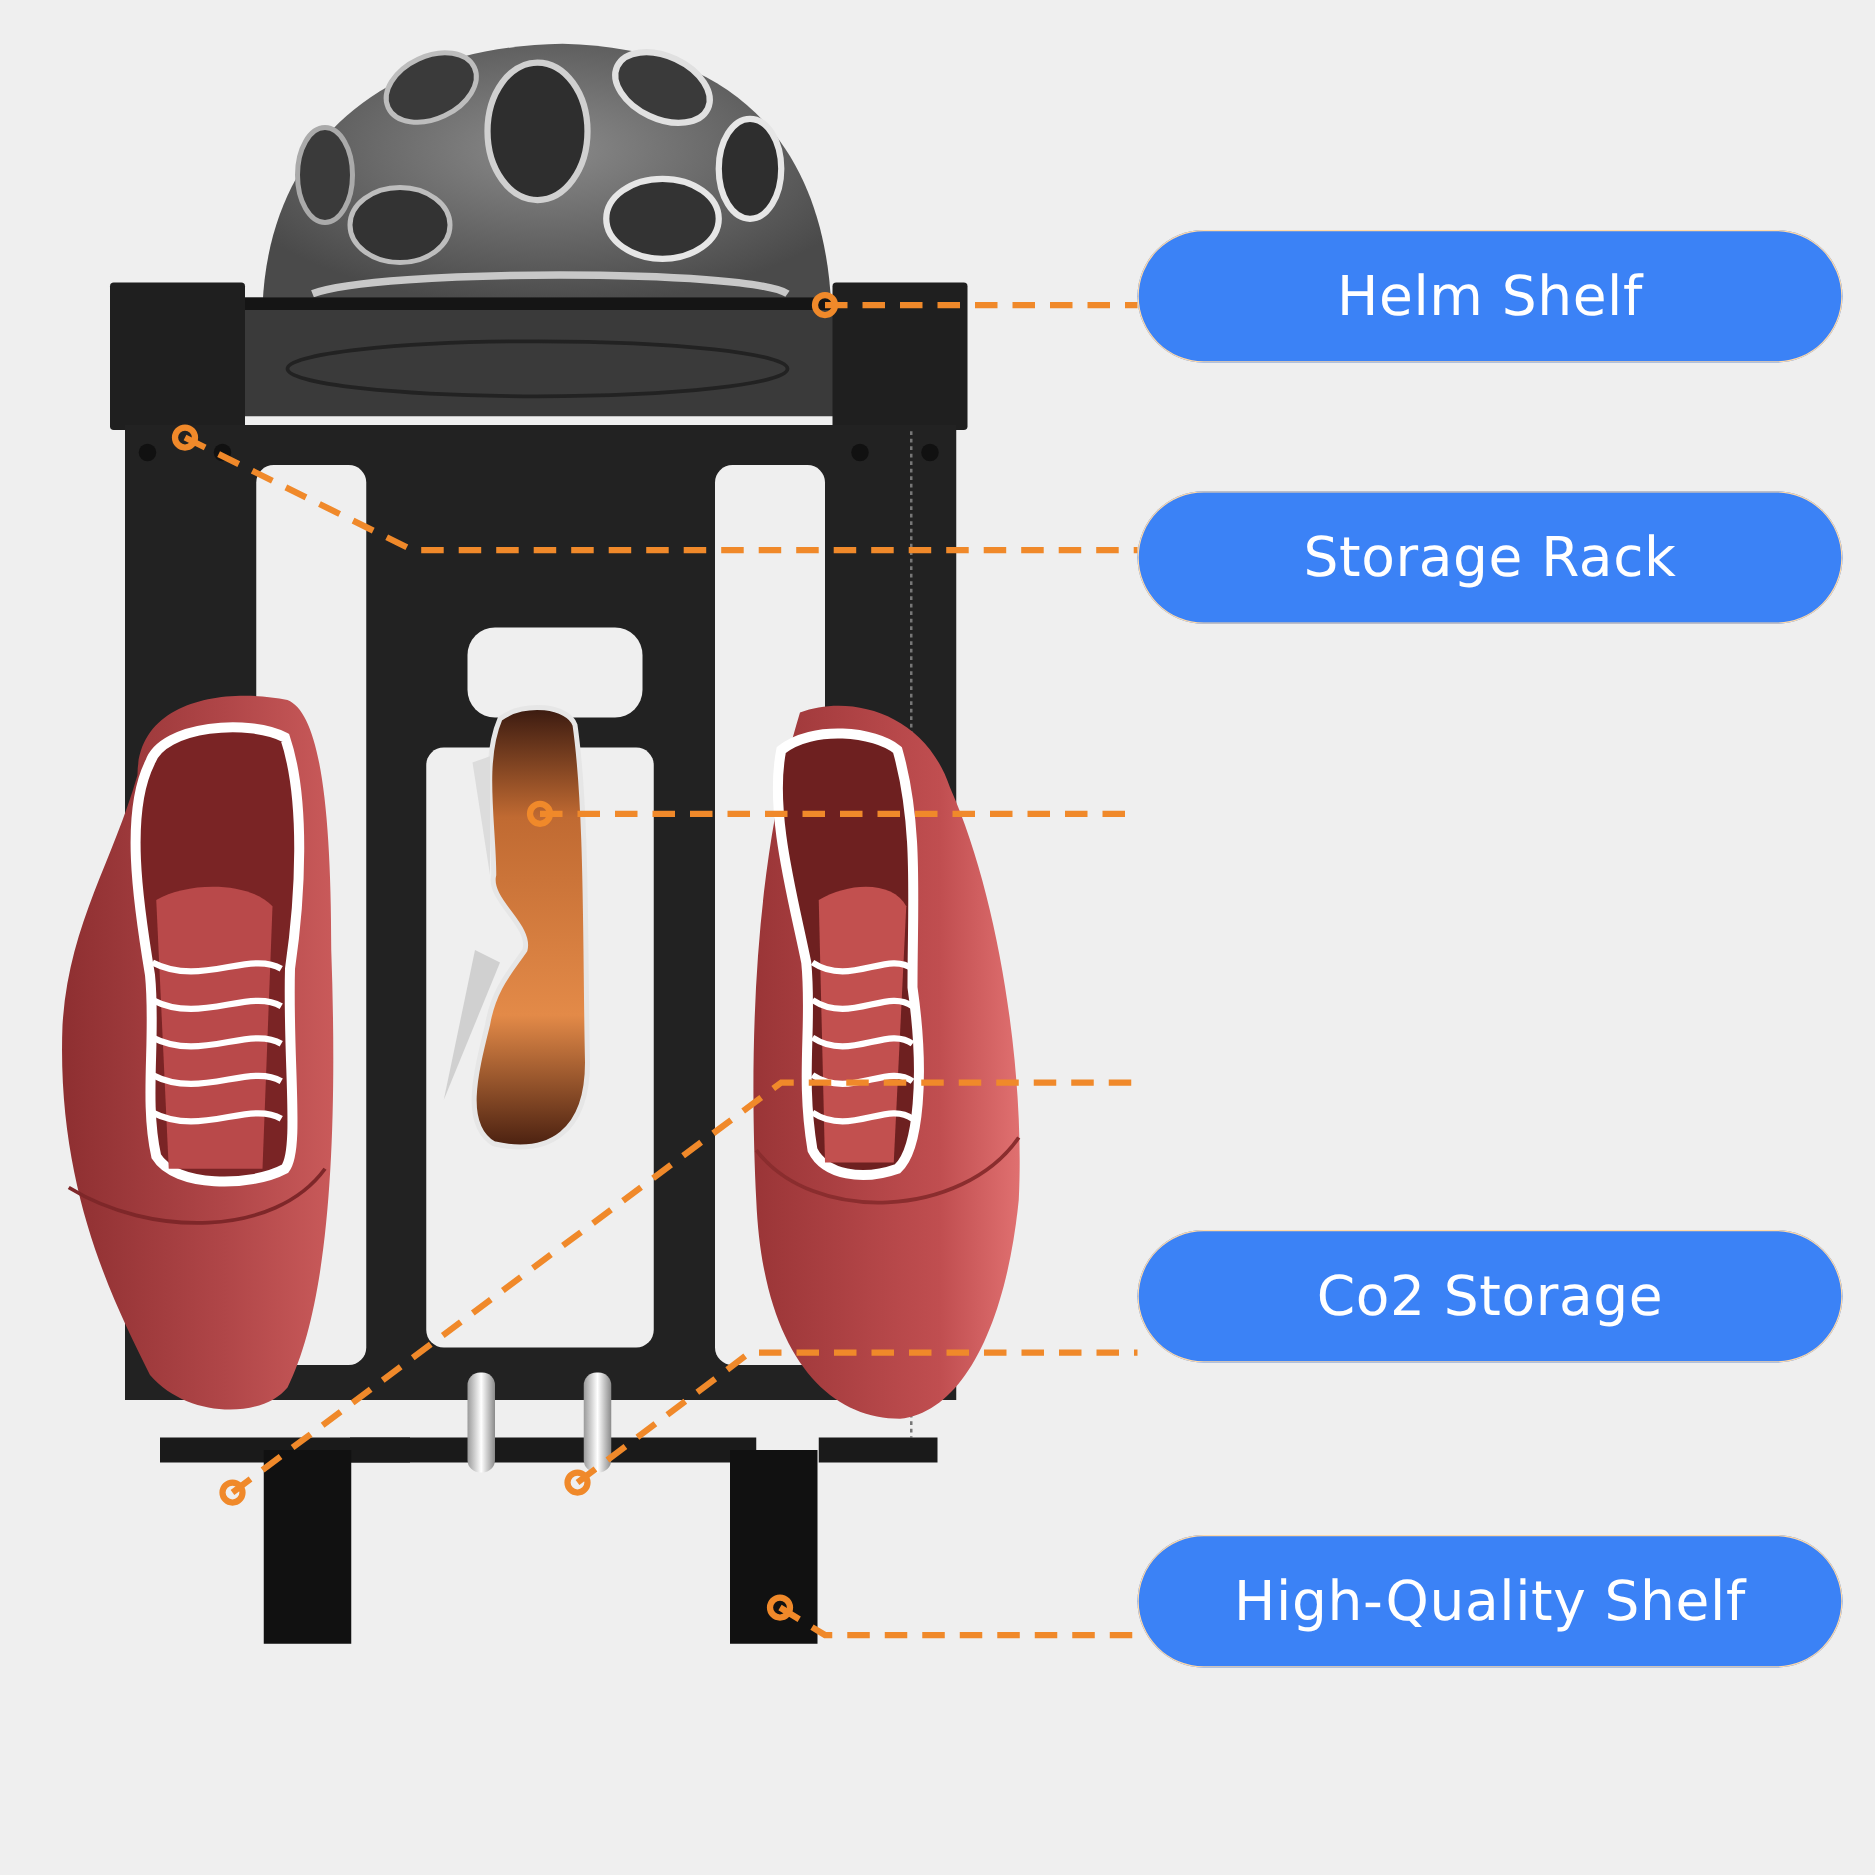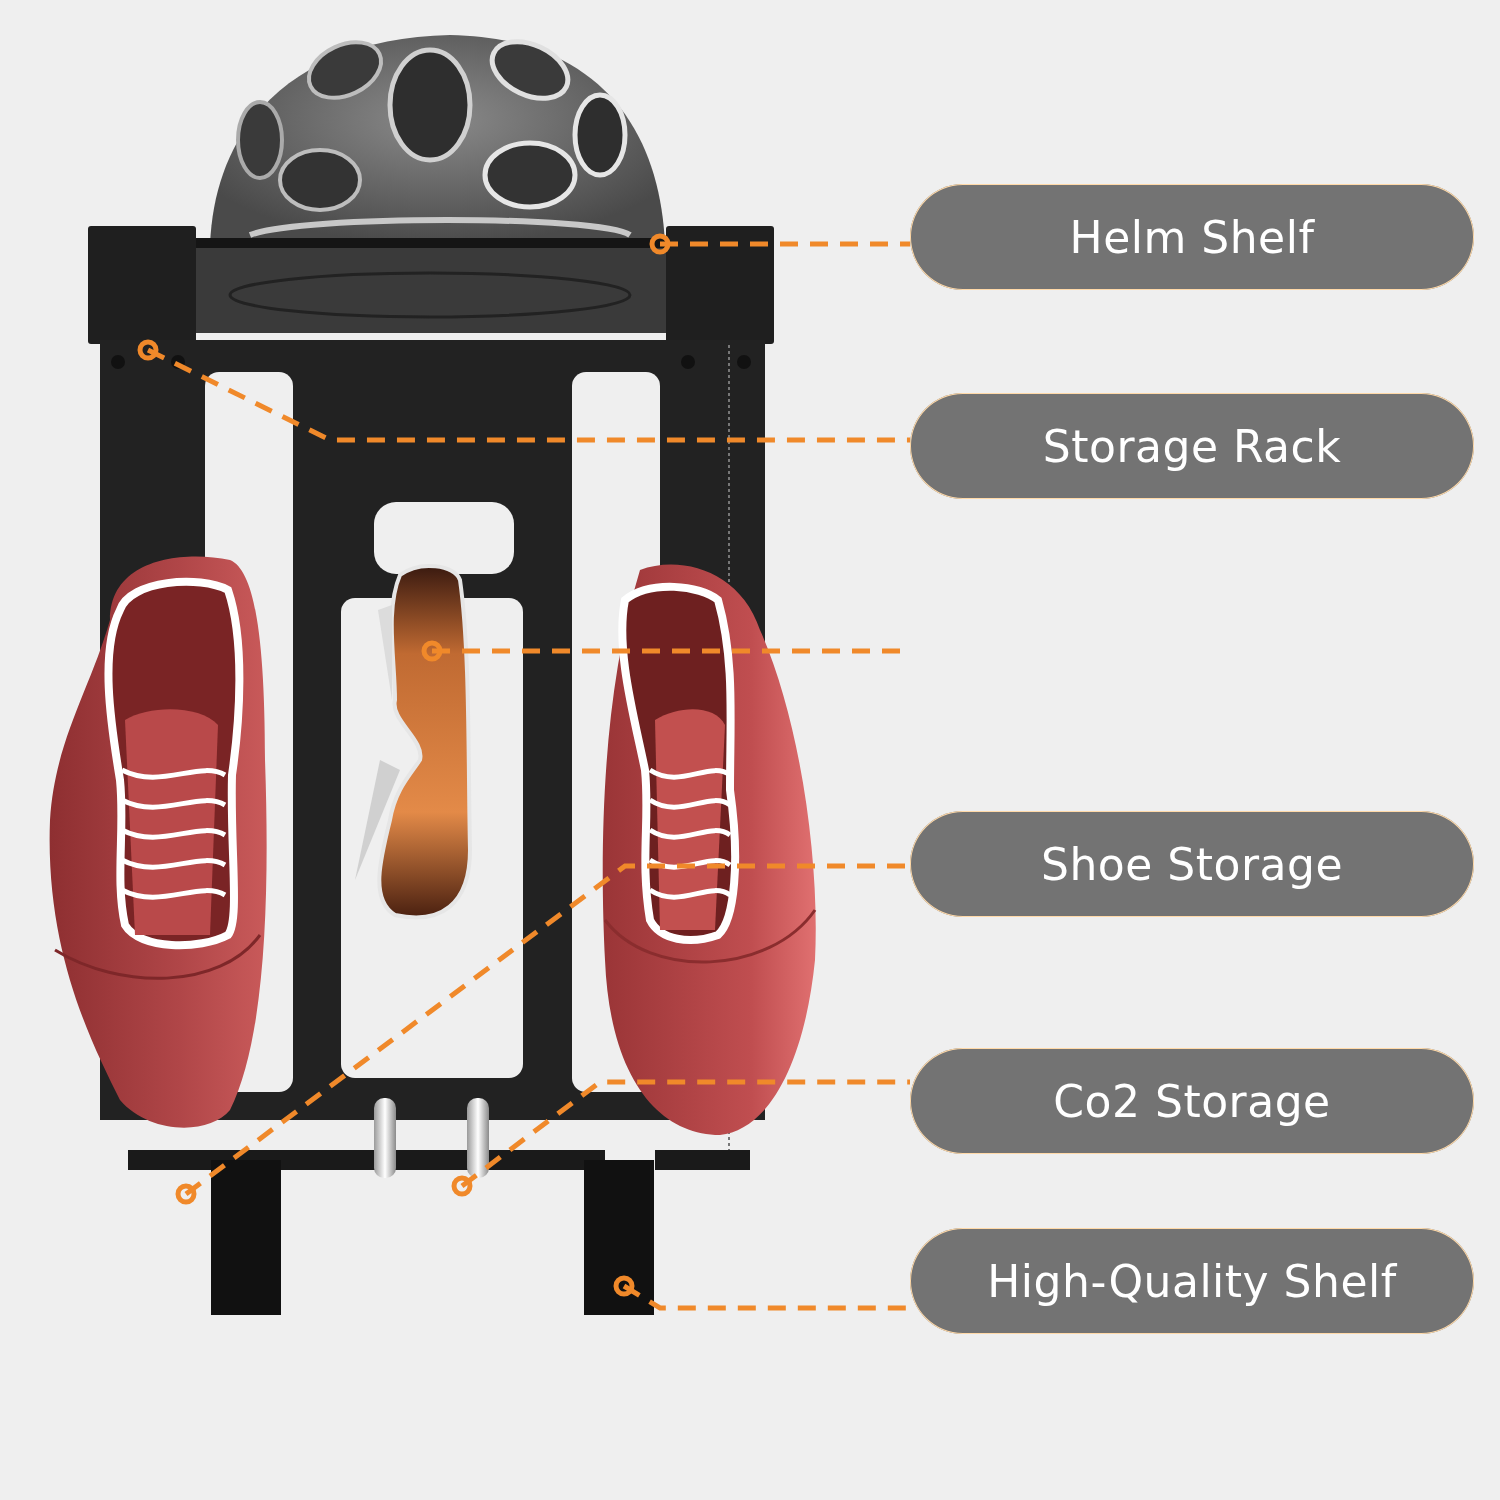--- a/index.html
+++ b/index.html
@@ -4,21 +4,21 @@
 <style>
   html, body { margin: 0; padding: 0; }
   body {
     width: 1500px; height: 1500px; overflow: hidden; position: relative;
     background: #efefef;
     font-family: "DejaVu Sans", sans-serif;
   }
   .canvas { position: absolute; left: 0; top: 0; width: 1500px; height: 1500px; }
   .callout {
     position: absolute; left: 910px; width: 564px; height: 106px;
-    border-radius: 53px; background: #737373;
+    border-radius: 53px; background: #3b82f6;
     display: flex; align-items: center; justify-content: center;
     color: #ffffff; font-size: 44px; letter-spacing: 0.5px;
     box-shadow: 0 0 0 1px #ffd9a8 inset;
     font-family: "DejaVu Sans", sans-serif;
   }
   svg { position: absolute; left: 0; top: 0; }
 </style>
 </head>
 <body>
 
@@ -154,22 +154,19 @@
       <circle cx="624" cy="1286" r="8"></circle>
     </g>
   </svg>
 
   <div class="callout" style="top:184px">
     <span>Helm Shelf</span>
   </div>
   <div class="callout" style="top:393px">
     <span>Storage Rack</span>
   </div>
-  <div class="callout" style="top:811px">
-    <span>Shoe Storage</span>
-  </div>
-  <div class="callout" style="top:1048px">
+  <div class="callout" style="top:984px">
     <span>Co2 Storage</span>
   </div>
   <div class="callout" style="top:1228px">
     <span>High-Quality Shelf</span>
   </div>
 </div>
 
 </body></html>

